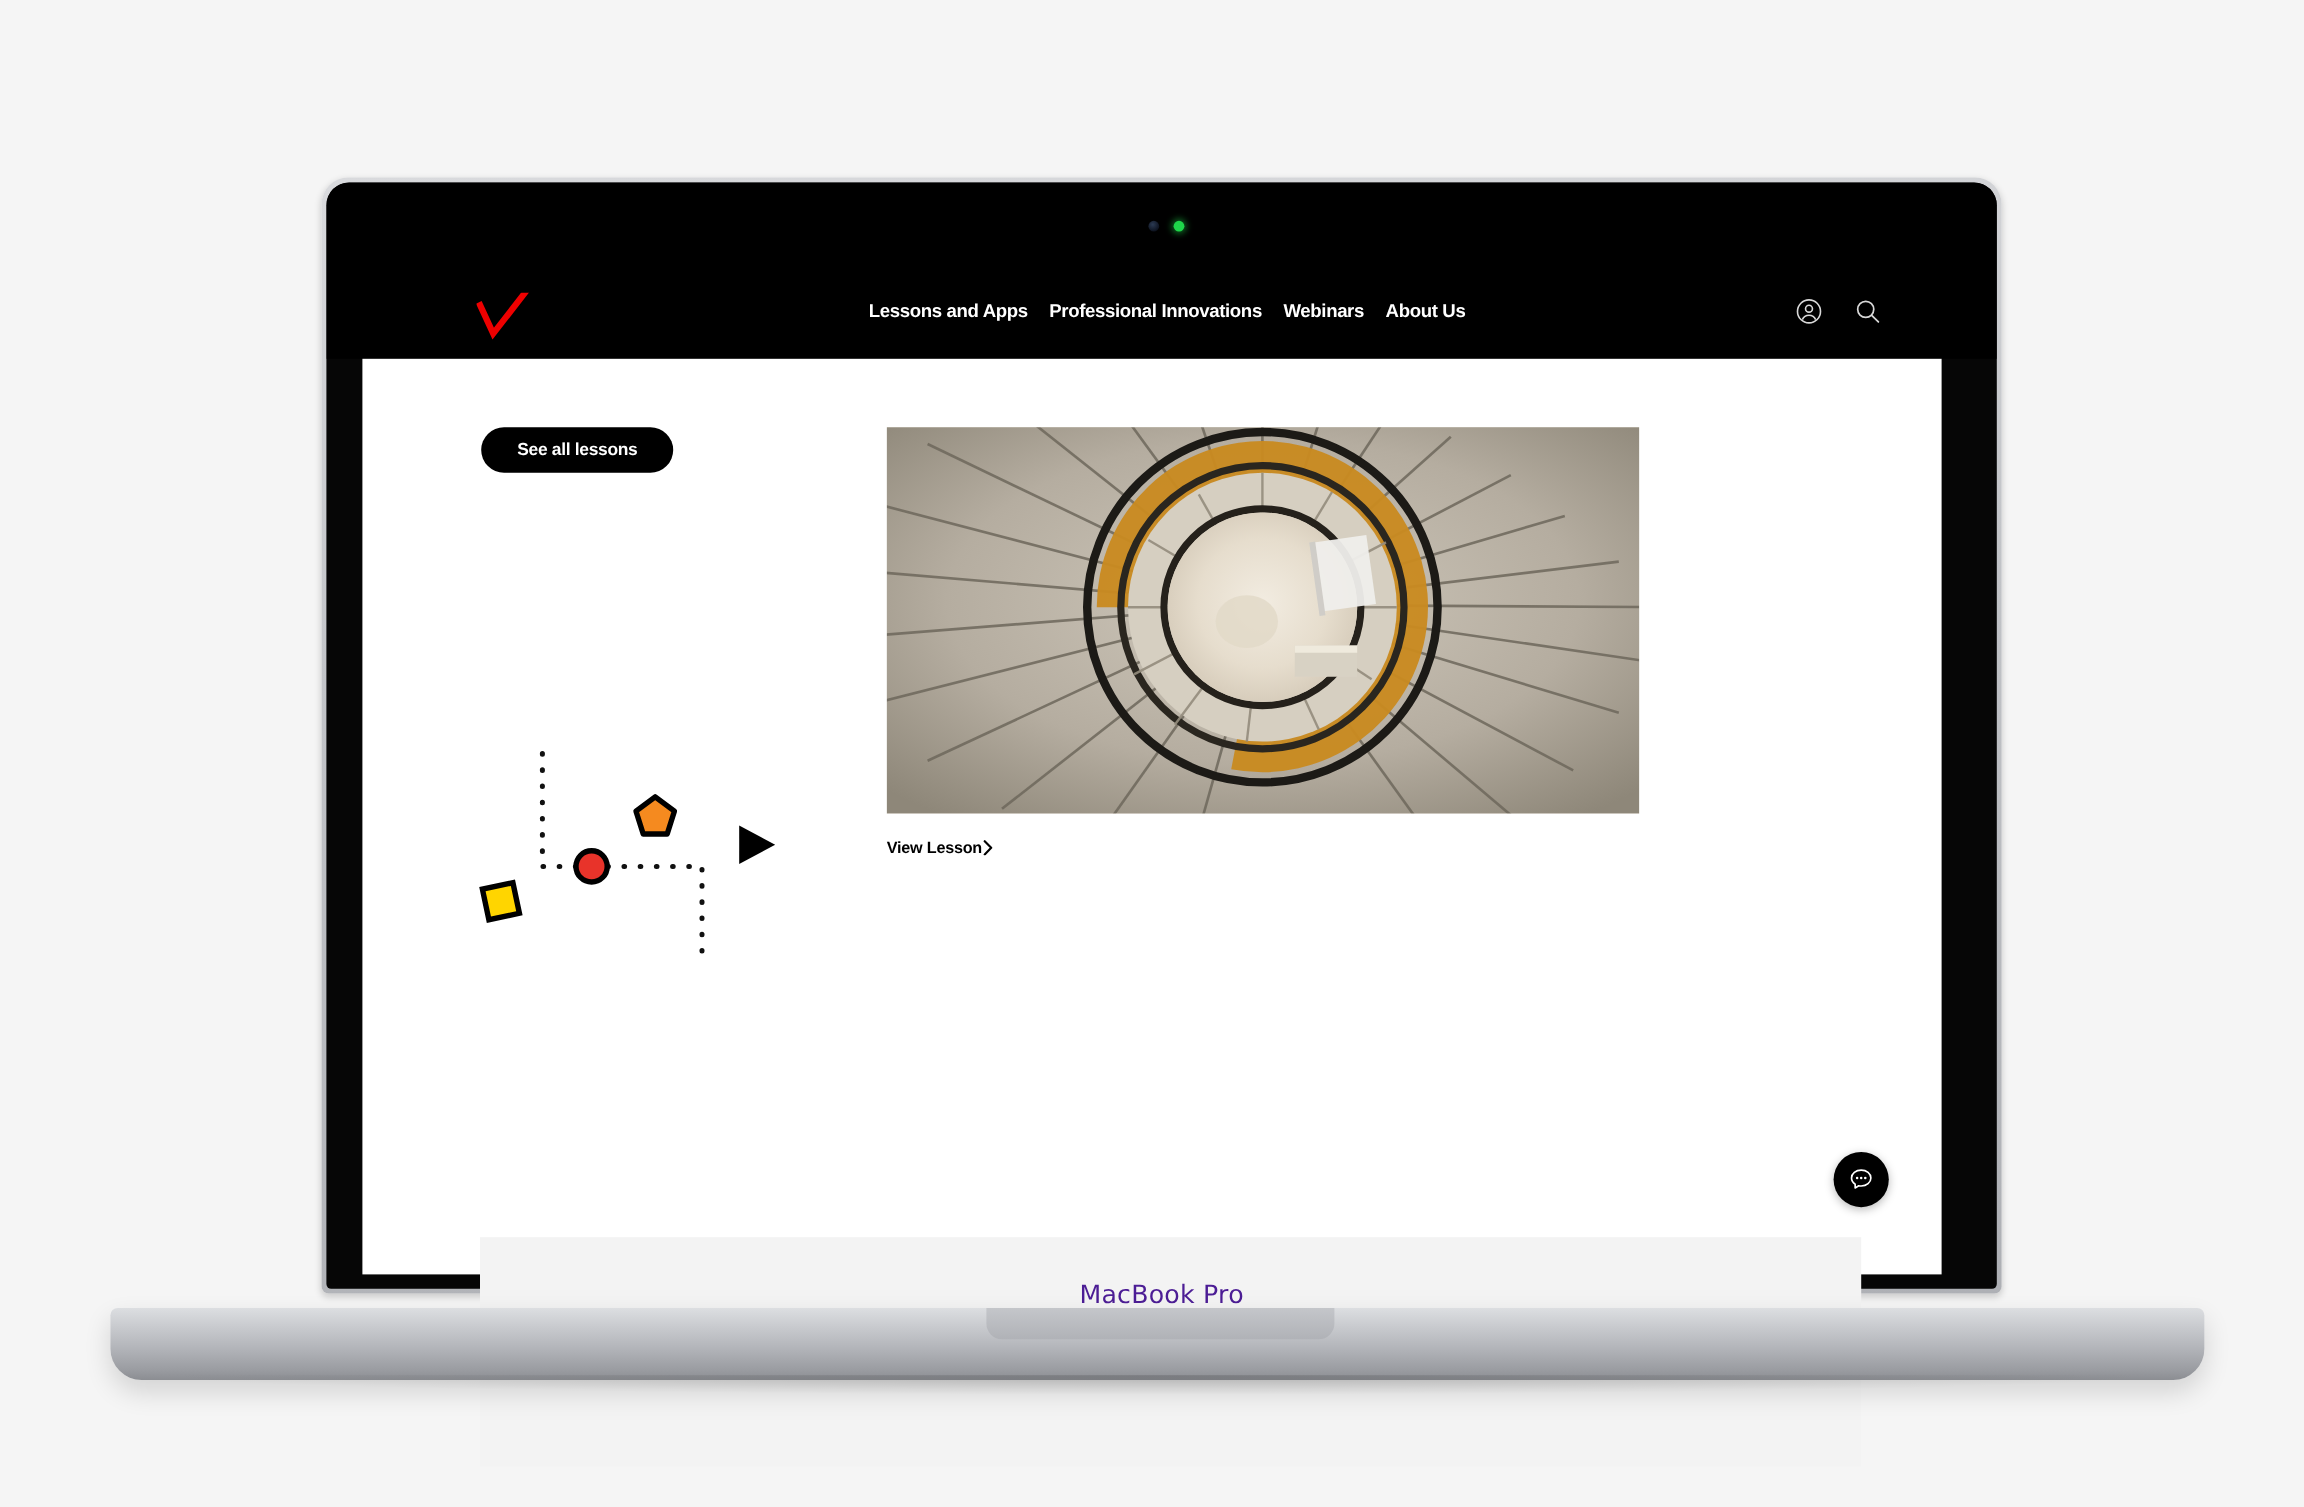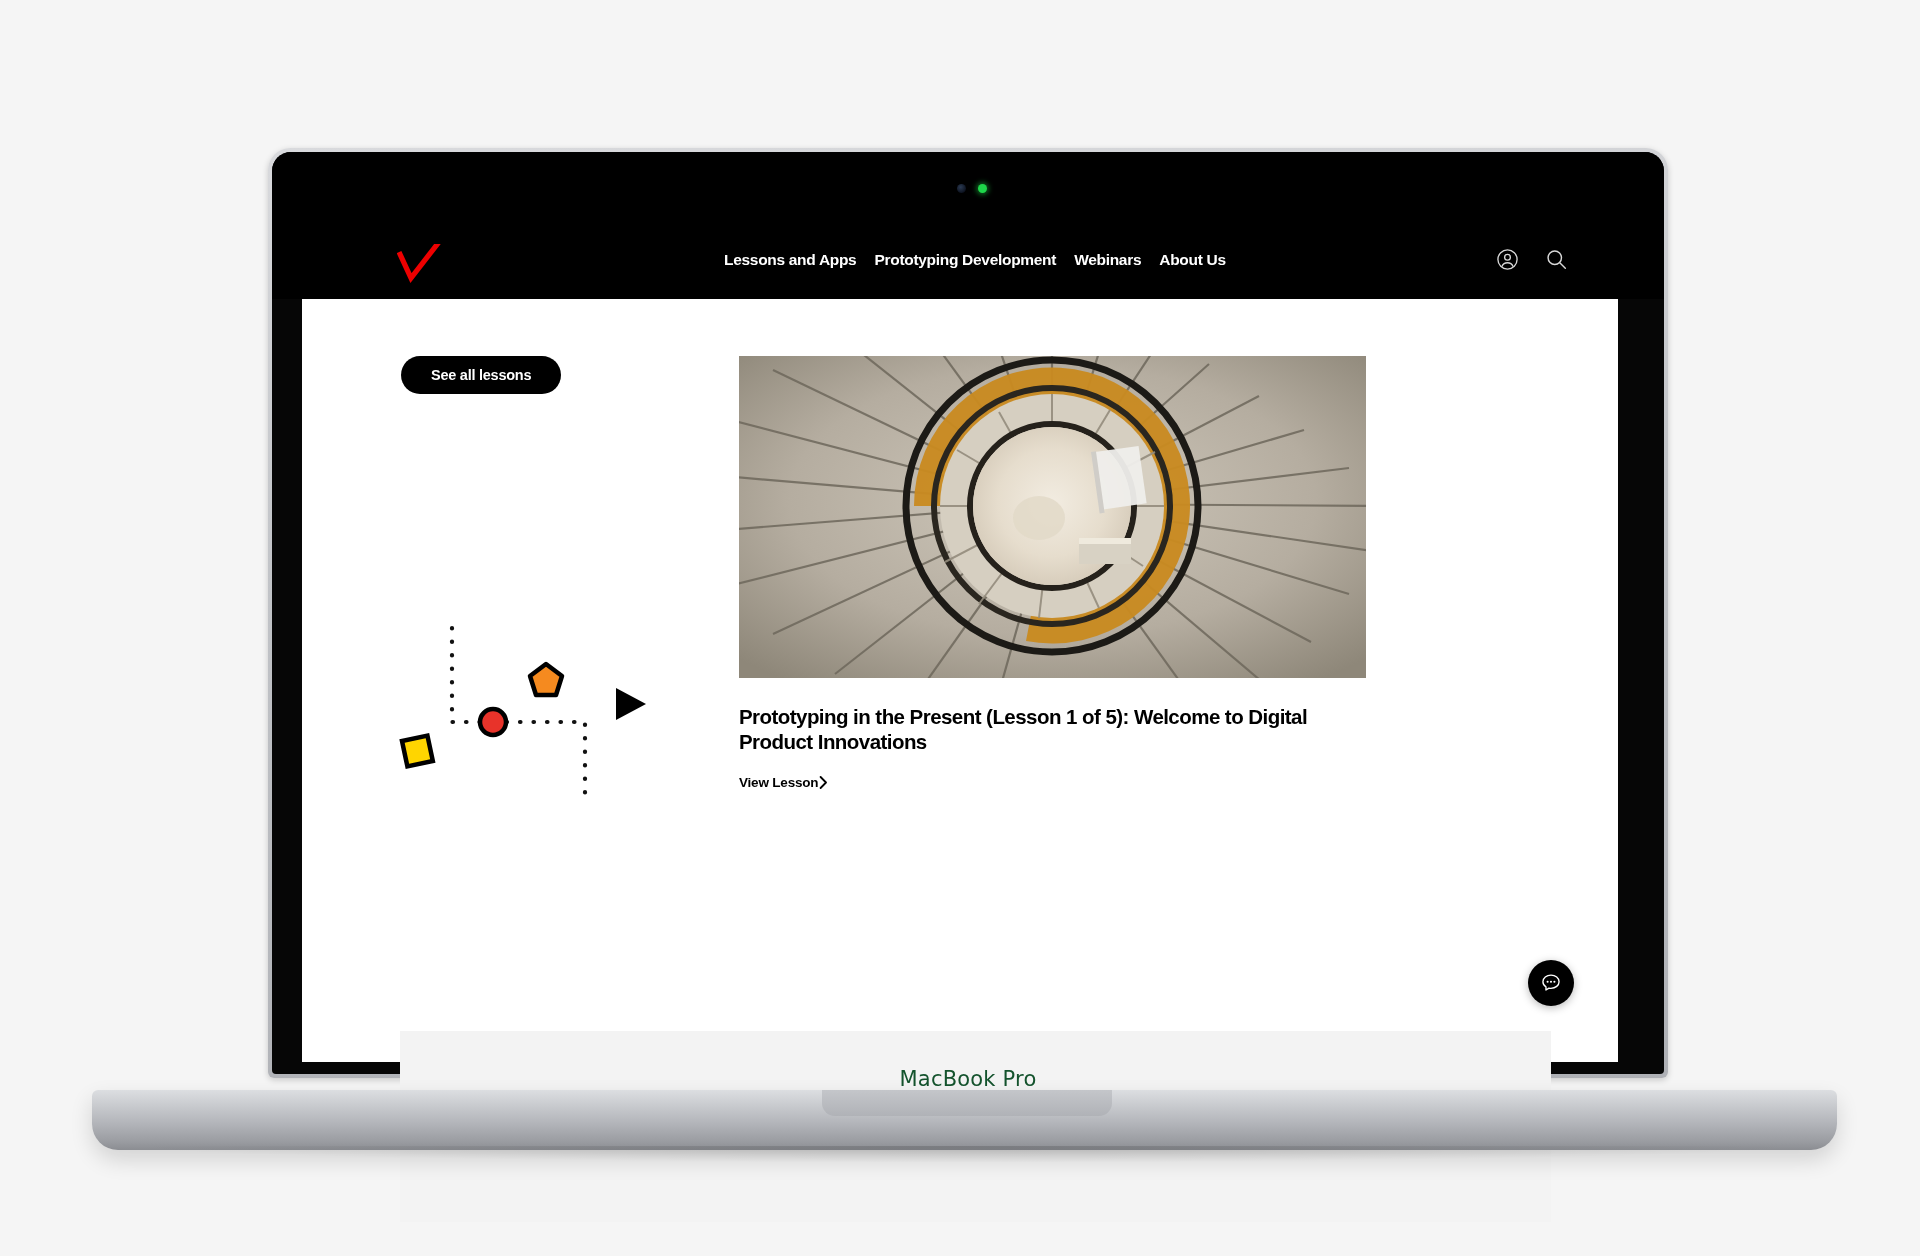--- a/index.html
+++ b/index.html
@@ -35,21 +35,21 @@
   #camera-led {
     position: absolute; left: 978px; top: 184px;
     width: 9px; height: 9px; border-radius: 50%;
     background: #1ed64a;
     box-shadow: 0 0 5px 2px rgba(30,214,74,0.45);
   }
   #bezel-brand {
     position: absolute; left: 272px; top: 1062px;
     width: 1392px; height: 34px;
     display: flex; align-items: center; justify-content: center;
-    color: #14532d; font-size: 21px; letter-spacing: 0.2px;
+    color: #4c1d95; font-size: 21px; letter-spacing: 0.2px;
     font-family: "DejaVu Sans", sans-serif;
   }
   #laptop-base {
     position: absolute; left: 92px; top: 1090px;
     width: 1745px; height: 60px;
     background: linear-gradient(180deg,#dcdee1 0%,#c7c9cd 28%,#b3b5ba 55%,#9a9ca1 86%,#8b8d92 100%);
     border-radius: 6px 6px 26px 26px;
     box-shadow: 0 10px 22px rgba(0,0,0,0.14);
   }
   #laptop-base-notch {
@@ -169,21 +169,21 @@
 
     <header id="site-header">
       <div id="brand-logo">
         <svg viewBox="0 0 44 40" width="44" height="40" aria-hidden="true">
           <path d="M2 8 L14 34 L42 -2" fill="none" stroke="#ee0000" stroke-width="5.2" stroke-linecap="butt" stroke-linejoin="miter"></path>
         </svg>
       </div>
 
       <nav id="primary-nav">
         <span class="nav-link">Lessons and Apps</span>
-        <span class="nav-link">Prototyping Development</span>
+        <span class="nav-link">Professional Innovations</span>
         <span class="nav-link">Webinars</span>
         <span class="nav-link">About Us</span>
       </nav>
 
       <div id="header-actions">
         <svg class="header-icon" viewBox="0 0 24 24">
           <circle cx="12" cy="12" r="10" fill="none" stroke="#d8d8d8" stroke-width="1.4"></circle>
           <circle cx="12" cy="9.6" r="3" fill="none" stroke="#d8d8d8" stroke-width="1.4"></circle>
           <path d="M6.2 19.2a6.3 6.3 0 0 1 11.6 0" fill="none" stroke="#d8d8d8" stroke-width="1.4"></path>
         </svg>
@@ -298,21 +298,20 @@
                   <rect x="356" y="96" width="44" height="58" fill="#f0efec" transform="rotate(-8 356 96)"></rect>
                   <rect x="352" y="96" width="5" height="62" fill="#cfcdc8" transform="rotate(-8 352 96)"></rect>
                 </g>
 
                 <path d="M340 182 L392 182 L392 208 L340 208 Z" fill="#d8d2c4"></path>
                 <path d="M340 182 L392 182 L392 188 L340 188 Z" fill="#efeadd"></path>
               </g>
             </svg>
           </div>
 
-          <h2 id="featured-title">Prototyping in the Present (Lesson 1 of 5): Welcome to Digital Product Innovations</h2>
 
           <a id="view-lesson-link">
             <span>View Lesson</span>
             <svg viewBox="0 0 9 13">
               <path d="M1.6 1 L7 6.5 L1.6 12" fill="none" stroke="#000" stroke-width="1.8" stroke-linecap="round" stroke-linejoin="round"></path>
             </svg>
           </a>
         </article>
       </section>
 

